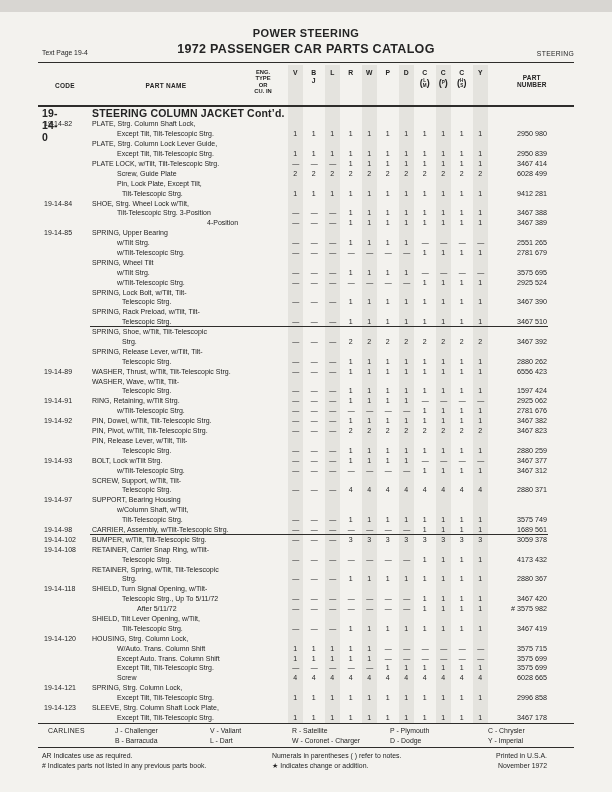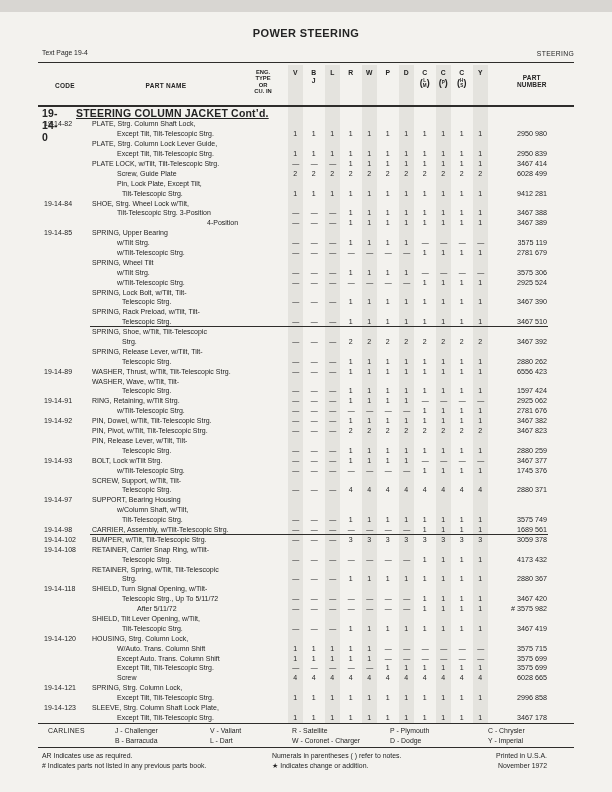--- a/index.html
+++ b/index.html
@@ -25,21 +25,21 @@
   .hcell{width:18.5px;text-align:center;position:relative;}
   .hletter{font-weight:bold;font-size:6.8px;margin-top:4px;}
   .hsub{font-weight:bold;font-size:6.8px;margin-top:.5px;}
   .hparen{display:flex;justify-content:center;align-items:center;margin-top:3px;}
   .hparen .par{font-size:9px;font-weight:bold;line-height:9px;}
   .hparen .stack{display:flex;flex-direction:column;font-size:4.6px;font-weight:bold;line-height:4.8px;}
   .h-pn{flex:1;text-align:center;font-weight:bold;line-height:7.4px;padding-top:9px;box-sizing:border-box;letter-spacing:.2px;}
   
   .section{position:absolute;top:95px;left:38px;height:12px;}
   .sec-code{position:absolute;left:4px;top:0;font-weight:bold;font-size:10.5px;letter-spacing:.2px;}
-  .sec-title{position:absolute;left:38px;top:0;font-weight:bold;font-size:10.5px;letter-spacing:.2px;white-space:nowrap;text-decoration:underline;}
+  .sec-title{position:absolute;left:54px;top:0;font-weight:bold;font-size:10.5px;letter-spacing:.2px;white-space:nowrap;}
   
   .tbody{position:absolute;top:107px;left:38px;width:536px;}
   .row{position:relative;height:9.9px;display:flex;align-items:center;font-size:7px;}
   .c-code{width:54px;padding-left:6px;box-sizing:border-box;white-space:nowrap;}
   .c-name{width:194px;box-sizing:border-box;white-space:nowrap;overflow:visible;}
   .c-val{width:18.5px;text-align:center;}
   .c-val .dash{letter-spacing:-1px;}
   .c-pn{flex:1;text-align:right;padding-right:27px;box-sizing:border-box;white-space:nowrap;font-size:7.2px;}
   .row-rule{position:absolute;left:52px;right:26px;bottom:-0.5px;height:0;border-top:1px solid #2e2d2b;}
   
@@ -61,20 +61,21 @@
 <div class="page">
 
   <div class="stripe" style="left:288px"></div>
   <div class="stripe" style="left:325px"></div>
   <div class="stripe" style="left:362px"></div>
   <div class="stripe" style="left:399px"></div>
   <div class="stripe" style="left:436px"></div>
   <div class="stripe" style="left:473px"></div>
 
   <div class="title1">POWER STEERING</div>
+  <div class="title2">1972 PASSENGER CAR PARTS CATALOG</div>
   <div class="text-page">Text Page 19-4</div>
   <div class="steering-right">STEERING</div>
 
   <div class="rule rule-thin"></div>
 
   <div class="hband">
     <div class="h-code">CODE</div>
     <div class="h-pname">PART NAME</div>
     <div class="h-eng">
       <div>ENG.</div>
@@ -354,21 +355,21 @@
         <span class="c-val"><span class="dash">—</span></span>
         <span class="c-val"><span class="dash">—</span></span>
         <span class="c-val"><span>1</span></span>
         <span class="c-val"><span>1</span></span>
         <span class="c-val"><span>1</span></span>
         <span class="c-val"><span>1</span></span>
         <span class="c-val"><span class="dash">—</span></span>
         <span class="c-val"><span class="dash">—</span></span>
         <span class="c-val"><span class="dash">—</span></span>
         <span class="c-val"><span class="dash">—</span></span>
-        <span class="c-pn">3575 119</span>
+        <span class="c-pn">2551 265</span>
       </div>
       <div class="row">
         <span class="c-code"></span>
         <span class="c-name" style="padding-left: 25px;">w/Tilt-Telescopic Strg.</span>
         <span class="c-val"><span class="dash">—</span></span>
         <span class="c-val"><span class="dash">—</span></span>
         <span class="c-val"><span class="dash">—</span></span>
         <span class="c-val"><span class="dash">—</span></span>
         <span class="c-val"><span class="dash">—</span></span>
         <span class="c-val"><span class="dash">—</span></span>
@@ -402,21 +403,21 @@
         <span class="c-val"><span class="dash">—</span></span>
         <span class="c-val"><span class="dash">—</span></span>
         <span class="c-val"><span>1</span></span>
         <span class="c-val"><span>1</span></span>
         <span class="c-val"><span>1</span></span>
         <span class="c-val"><span>1</span></span>
         <span class="c-val"><span class="dash">—</span></span>
         <span class="c-val"><span class="dash">—</span></span>
         <span class="c-val"><span class="dash">—</span></span>
         <span class="c-val"><span class="dash">—</span></span>
-        <span class="c-pn">3575 306</span>
+        <span class="c-pn">3575 695</span>
       </div>
       <div class="row">
         <span class="c-code"></span>
         <span class="c-name" style="padding-left: 25px;">w/Tilt-Telescopic Strg.</span>
         <span class="c-val"><span class="dash">—</span></span>
         <span class="c-val"><span class="dash">—</span></span>
         <span class="c-val"><span class="dash">—</span></span>
         <span class="c-val"><span class="dash">—</span></span>
         <span class="c-val"><span class="dash">—</span></span>
         <span class="c-val"><span class="dash">—</span></span>
@@ -723,21 +724,21 @@
         <span class="c-val"><span class="dash">—</span></span>
         <span class="c-val"><span class="dash">—</span></span>
         <span class="c-val"><span class="dash">—</span></span>
         <span class="c-val"><span class="dash">—</span></span>
         <span class="c-val"><span class="dash">—</span></span>
         <span class="c-val"><span class="dash">—</span></span>
         <span class="c-val"><span>1</span></span>
         <span class="c-val"><span>1</span></span>
         <span class="c-val"><span>1</span></span>
         <span class="c-val"><span>1</span></span>
-        <span class="c-pn">1745 376</span>
+        <span class="c-pn">3467 312</span>
       </div>
       <div class="row">
         <span class="c-code"></span>
         <span class="c-name" style="padding-left: 0px;">SCREW, Support, w/Tilt, Tilt-</span>
         <span class="c-val"></span>
         <span class="c-val"></span>
         <span class="c-val"></span>
         <span class="c-val"></span>
         <span class="c-val"></span>
         <span class="c-val"></span>

